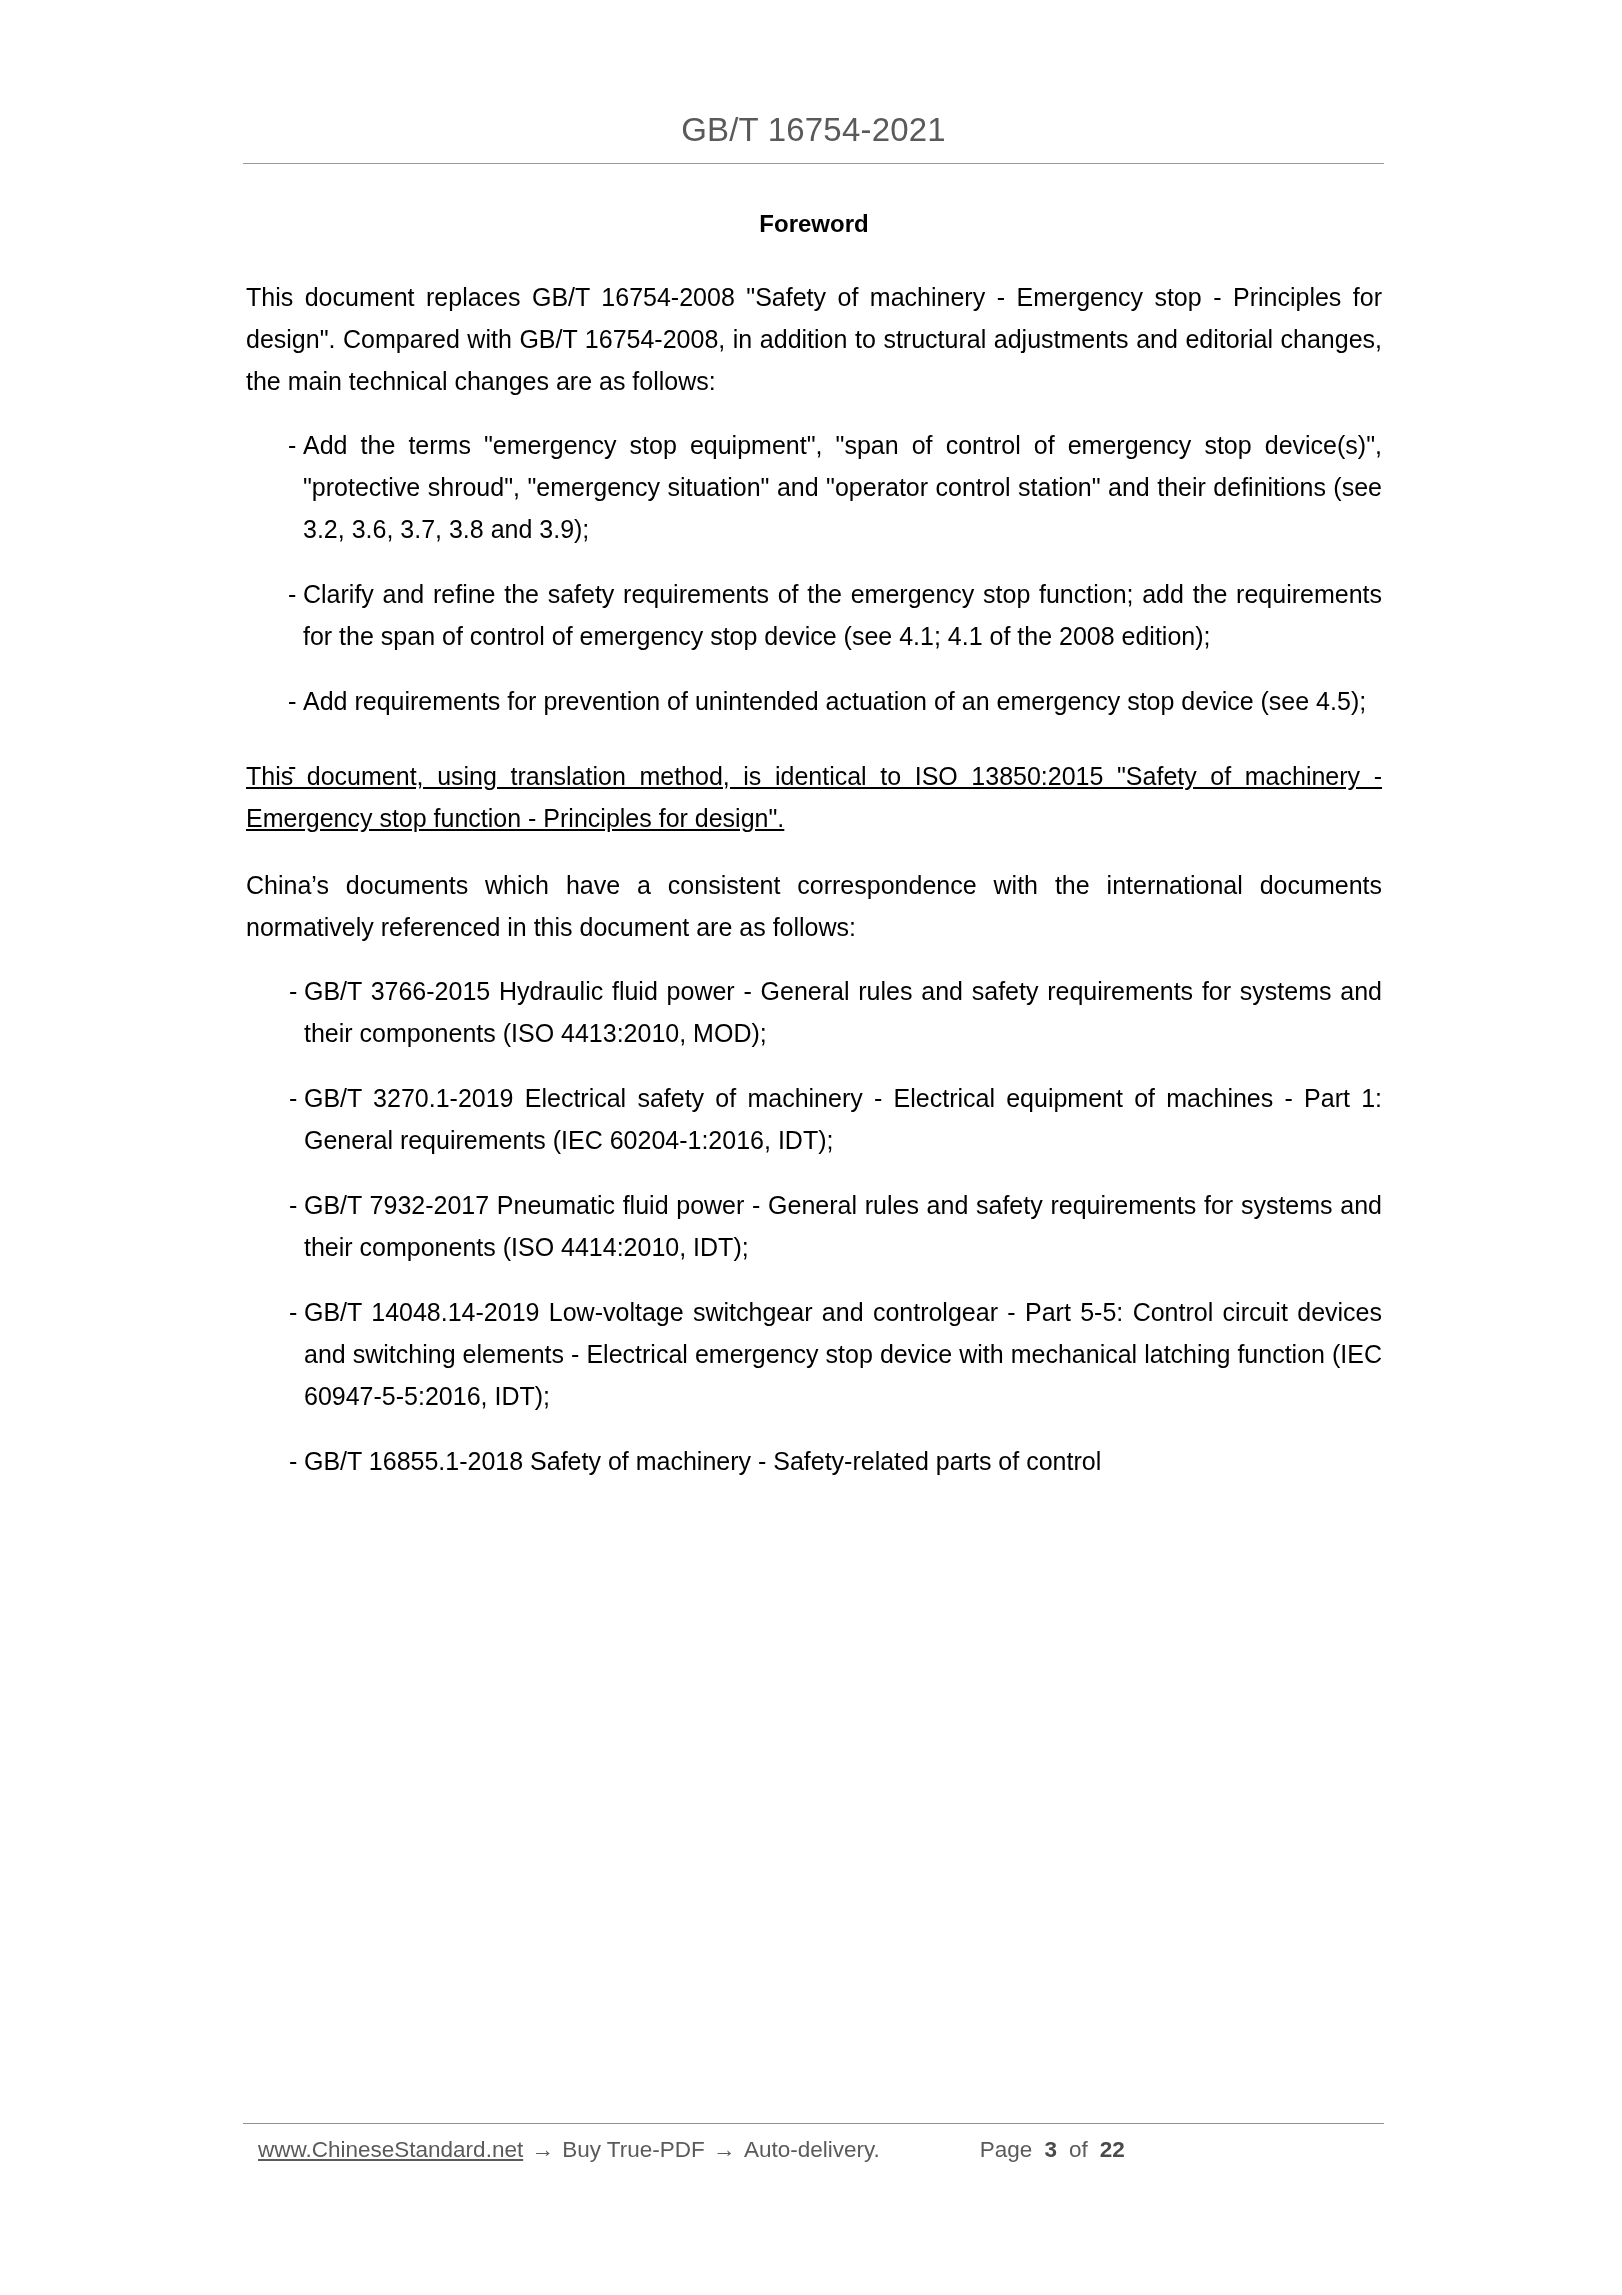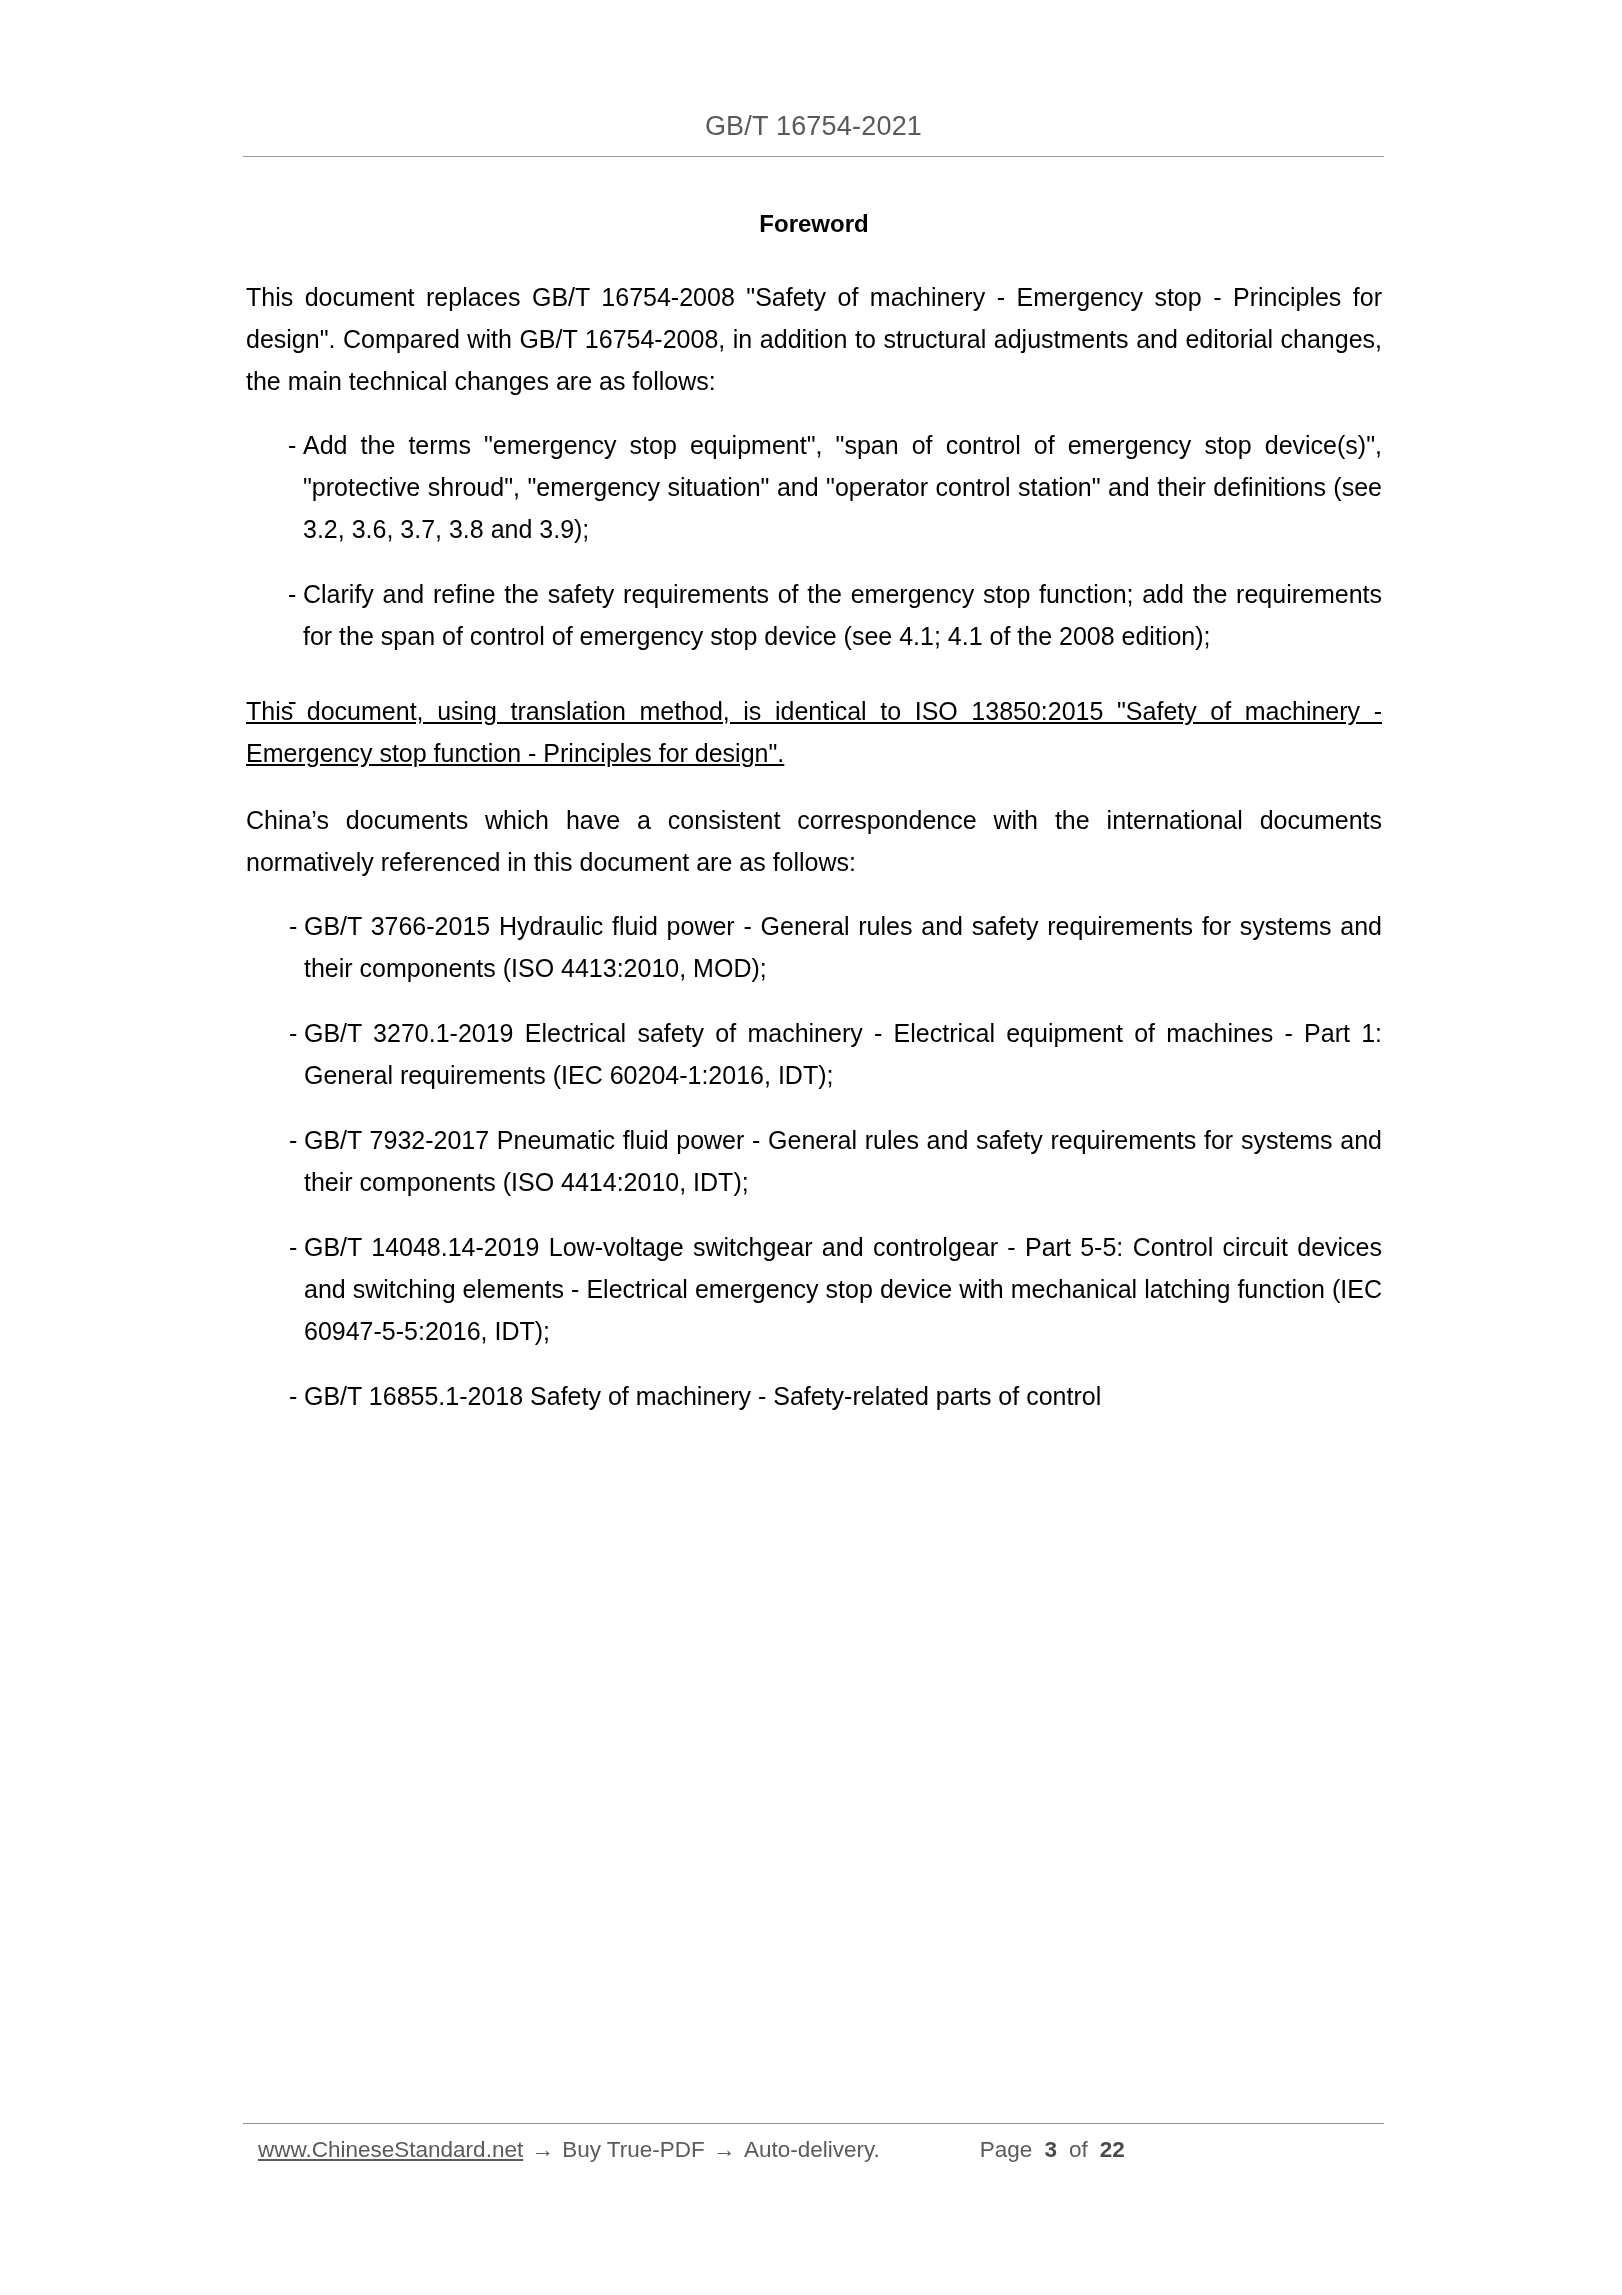--- a/index.html
+++ b/index.html
@@ -24,21 +24,21 @@
 
   
   .page-header {
     position: absolute;
     top: 110px;
     left: 243px;
     width: 1141px;
   }
   .header-title {
     text-align: center;
-    font-size: 27px;
+    font-size: 33px;
     color: #5a5a5a;
     letter-spacing: 0.2px;
     line-height: 1.2;
   }
   .header-rule {
     margin-top: 13.3px;
     border-top: 1.7px solid #9a9a9a;
     width: 100%;
     height: 0;
   }
@@ -156,20 +156,21 @@
       </li>
       <li class="dash-item">
         <span class="dash">-</span>
         <span>Clarify and refine the safety requirements of the emergency stop function; add the requirements for the span of control of emergency stop device (see 4.1; 4.1 of the 2008 edition);</span>
       </li>
       <li class="dash-item">
         <span class="dash">-</span>
       </li>
       <li class="dash-item">
         <span class="dash">-</span>
+        <span>Add requirements for prevention of unintended actuation of an emergency stop device (see 4.5);</span>
       </li>
       <li class="dash-item">
         <span class="dash">-</span>
       </li>
     </ul>
 
     <p class="para" style="margin-top:33px;text-decoration:underline;">This document, using translation method, is identical to ISO 13850:2015 "Safety of machinery - Emergency stop function - Principles for design".</p>
 
     <p class="para last-of-block">China’s documents which have a consistent correspondence with the international documents normatively referenced in this document are as follows:</p>
 

